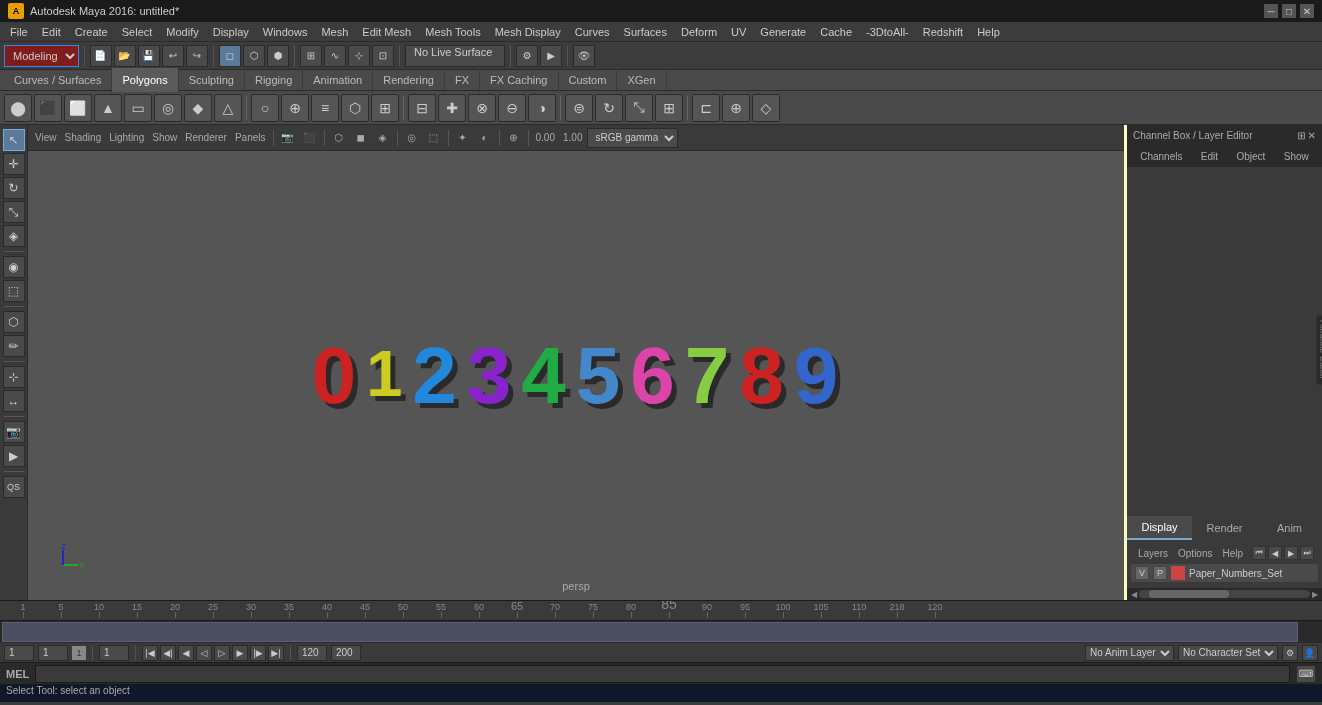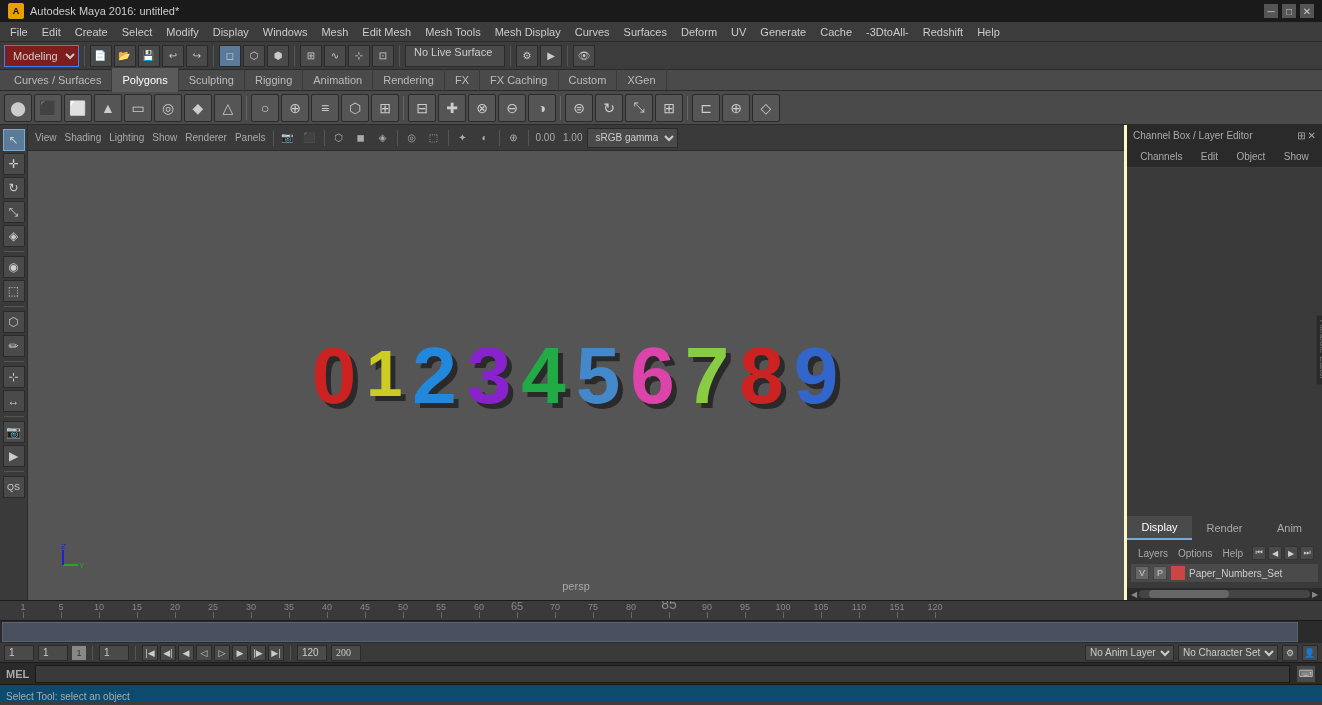--- a/index.html
+++ b/index.html
@@ -94,21 +94,21 @@
     #bottom-selects { display: flex; gap: 4px; margin-left: auto; align-items: center; }
     .bottom-select { height: 16px; background: #4a4a4a; border: 1px solid #2a2a2a; color: #ccc; font-size: 10px; }
 
     
     #mel-bar { height: 22px; background: #2a2a2a; display: flex; align-items: center; padding: 0 6px; gap: 6px; border-top: 1px solid #1a1a1a; }
     #mel-label { font-size: 11px; color: #aaa; font-weight: bold; }
     #mel-input { flex: 1; height: 18px; background: #3a3a3a; border: 1px solid #1a1a1a; color: #ccc; font-size: 11px; padding: 0 4px; }
     #script-btn { width: 20px; height: 18px; background: #4a4a4a; border: 1px solid #2a2a2a; cursor: pointer; display: flex; align-items: center; justify-content: center; color: #ccc; font-size: 10px; }
 
     
-    #status-bar { height: 18px; background: #0c4a6e; display: flex; align-items: flex-end; padding: 0 6px; border-top: 1px solid #1a1a1a; }
+    #status-bar { height: 18px; background: #0f172a; display: flex; align-items: flex-start; padding: 0 6px; border-top: 1px solid #1a1a1a; }
     #status-text { font-size: 10px; color: #aaa; }
     #right-panel { position: relative; }
 
     .vp-tb-btn { height: 20px; min-width: 20px; background: transparent; border: 1px solid transparent; cursor: pointer; display: flex; align-items: center; justify-content: center; color: #aaa; font-size: 10px; padding: 0 2px; }
     .vp-tb-sep { width: 1px; height: 16px; background: #555; margin: 0 2px; }
 
     #gamma-select { height: 20px; background: #4a4a4a; border: 1px solid #2a2a2a; color: #ccc; font-size: 10px; padding: 0 3px; }
   </style>
 </head>
 <body>
@@ -451,21 +451,21 @@
         </div>
       <div class="tick" style="min-width:38px;">
           <span style="font-size:9px;color:#888;">105</span>
           <div class="tick-line"></div>
         </div>
       <div class="tick" style="min-width:38px;">
           <span style="font-size:9px;color:#888;">110</span>
           <div class="tick-line"></div>
         </div>
       <div class="tick" style="min-width:38px;">
-          <span style="font-size:9px;color:#888;">151</span>
+          <span style="font-size:9px;color:#888;">218</span>
           <div class="tick-line"></div>
         </div>
       <div class="tick" style="min-width:38px;">
           <span style="font-size:9px;color:#888;">120</span>
           <div class="tick-line"></div>
         </div>
     </div>
   </div>
   <div id="timeline-bar">
     <div class="timeline-block" style="left:2px; width:98%; top:1px; height:20px; background:#4a5060; border:1px solid #5a6070;"></div>
@@ -486,21 +486,21 @@
     <button class="transport-btn">◀</button>
     <button class="transport-btn">◁</button>
     <button class="transport-btn">▷</button>
     <button class="transport-btn">▶</button>
     <button class="transport-btn">|▶</button>
     <button class="transport-btn">▶|</button>
   </div>
 
   <div class="bottom-sep"></div>
   <input class="bottom-field" style="width: 30px;" value="120">
-  <input class="bottom-field" style="width: 30px; font-family: Liberation Serif, serif;" value="200">
+  <input class="bottom-field" style="width: 30px;" value="200">
 
   <div id="bottom-selects">
     <select class="bottom-select">
       <option>No Anim Layer</option>
     </select>
     <select class="bottom-select">
       <option>No Character Set</option>
     </select>
     <button class="transport-btn">⚙</button>
     <button class="transport-btn">👤</button>

